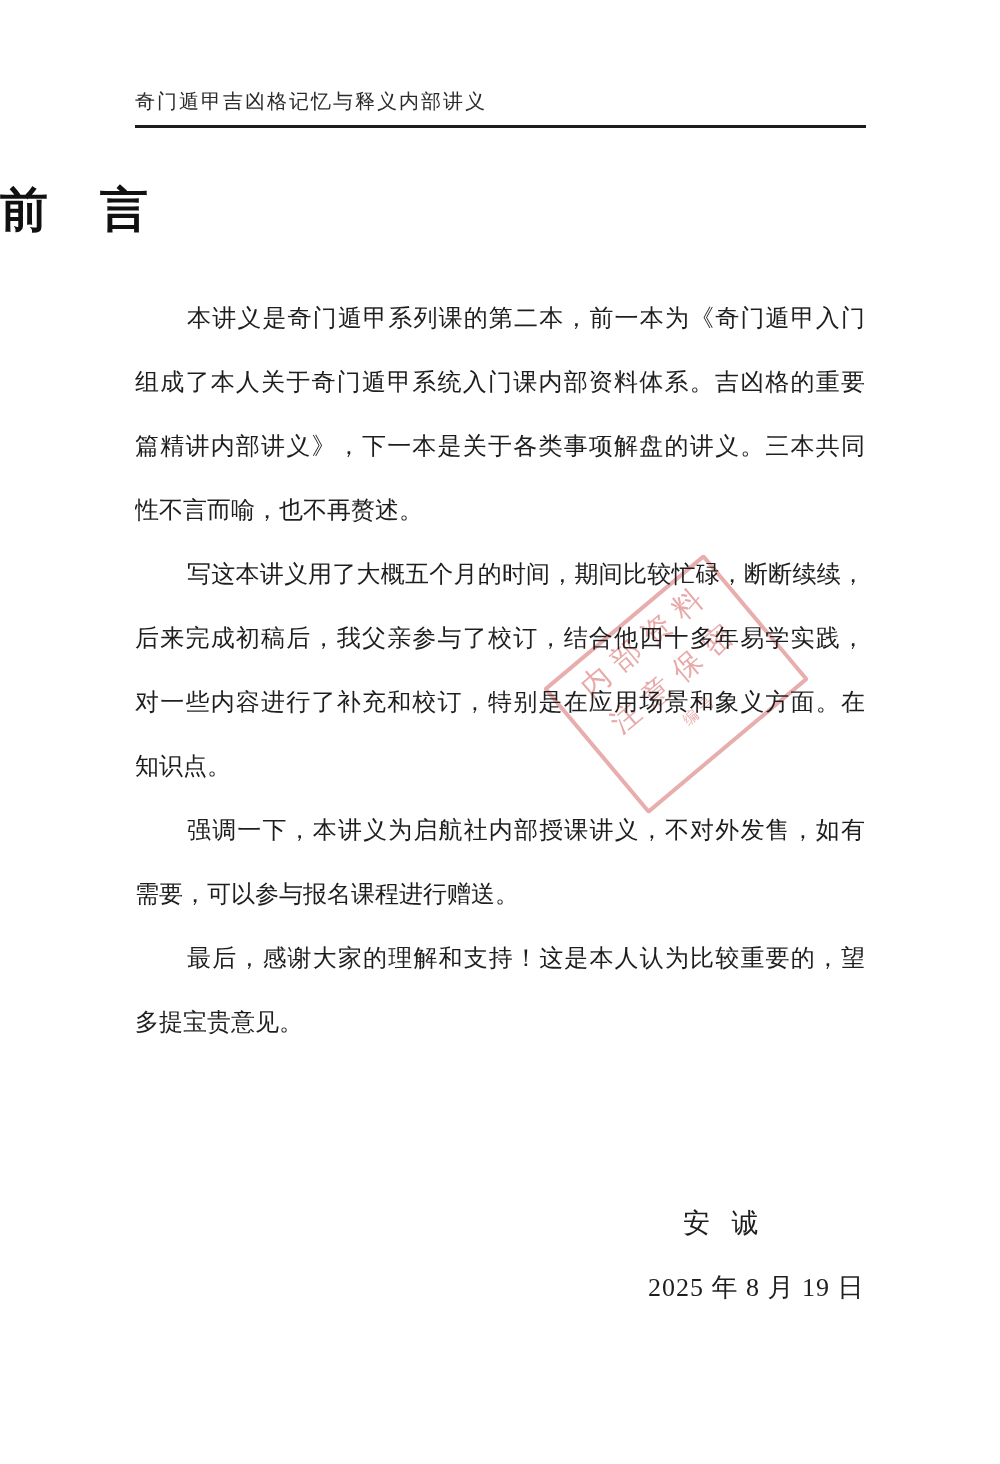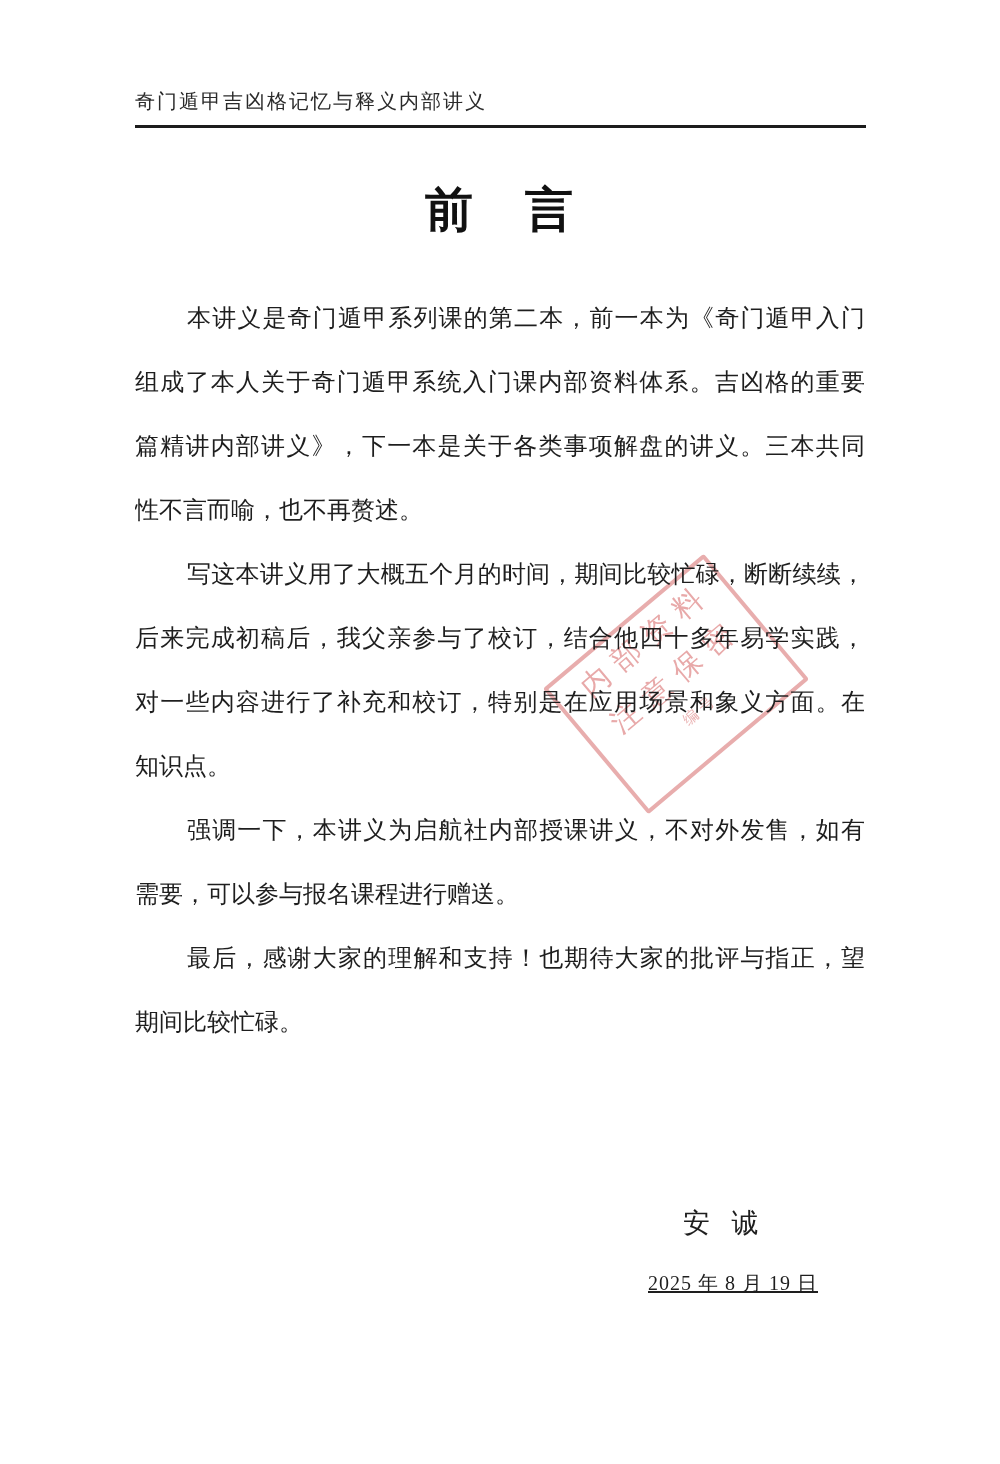--- a/index.html
+++ b/index.html
@@ -29,21 +29,20 @@
     top: 125px;
     width: 731px;
     height: 3px;
     background: #1c1c1c;
   }
   .page-title {
     position: absolute;
     left: 0;
     top: 146px;
     width: 1000px;
-    text-align: center;
     font-size: 48px;
     font-weight: 700;
     letter-spacing: 2px;
     color: #111;
     z-index: 2;
   }
   .body-text {
     position: absolute;
     left: 135px;
     top: 286px;
@@ -99,25 +98,24 @@
     top: 1205px;
     font-size: 27px;
     letter-spacing: 4px;
     color: #1e1e1e;
     z-index: 2;
   }
   .doc-date {
     position: absolute;
     left: 648px;
     top: 1270px;
-    font-size: 20px;
+    font-size: 26px;
     letter-spacing: 1px;
     color: #1e1e1e;
     z-index: 2;
-    text-decoration: underline;
   }
 </style>
 </head>
 <body>
 
 <div class="page">
 
   <div class="doc-header">奇门遁甲吉凶格记忆与释义内部讲义</div>
 
   <div class="header-rule"></div>
@@ -134,21 +132,21 @@
       <div class="line indent">本讲义是奇门遁甲系列课的第二本，前一本为《奇门遁甲入门</div>
       <div class="line">组成了本人关于奇门遁甲系统入门课内部资料体系。吉凶格的重要</div>
       <div class="line">篇精讲内部讲义》，下一本是关于各类事项解盘的讲义。三本共同</div>
       <div class="line last">性不言而喻，也不再赘述。</div>
       <div class="line indent">写这本讲义用了大概五个月的时间，期间比较忙碌，断断续续，</div>
       <div class="line">后来完成初稿后，我父亲参与了校订，结合他四十多年易学实践，</div>
       <div class="line">对一些内容进行了补充和校订，特别是在应用场景和象义方面。在</div>
       <div class="line last">知识点。</div>
       <div class="line indent">强调一下，本讲义为启航社内部授课讲义，不对外发售，如有</div>
       <div class="line last">需要，可以参与报名课程进行赠送。</div>
-      <div class="line indent">最后，感谢大家的理解和支持！也期待大家的批评与指正，望</div>
-      <div class="line last">期间比较忙碌。</div>
+      <div class="line indent">最后，感谢大家的理解和支持！这是本人认为比较重要的，望</div>
+      <div class="line last">多提宝贵意见。</div>
     </div>
 
   <div class="signature">安 诚</div>
 
   <div class="doc-date">2025 年 8 月 19 日</div>
 
 </div>
 
 </body></html>

